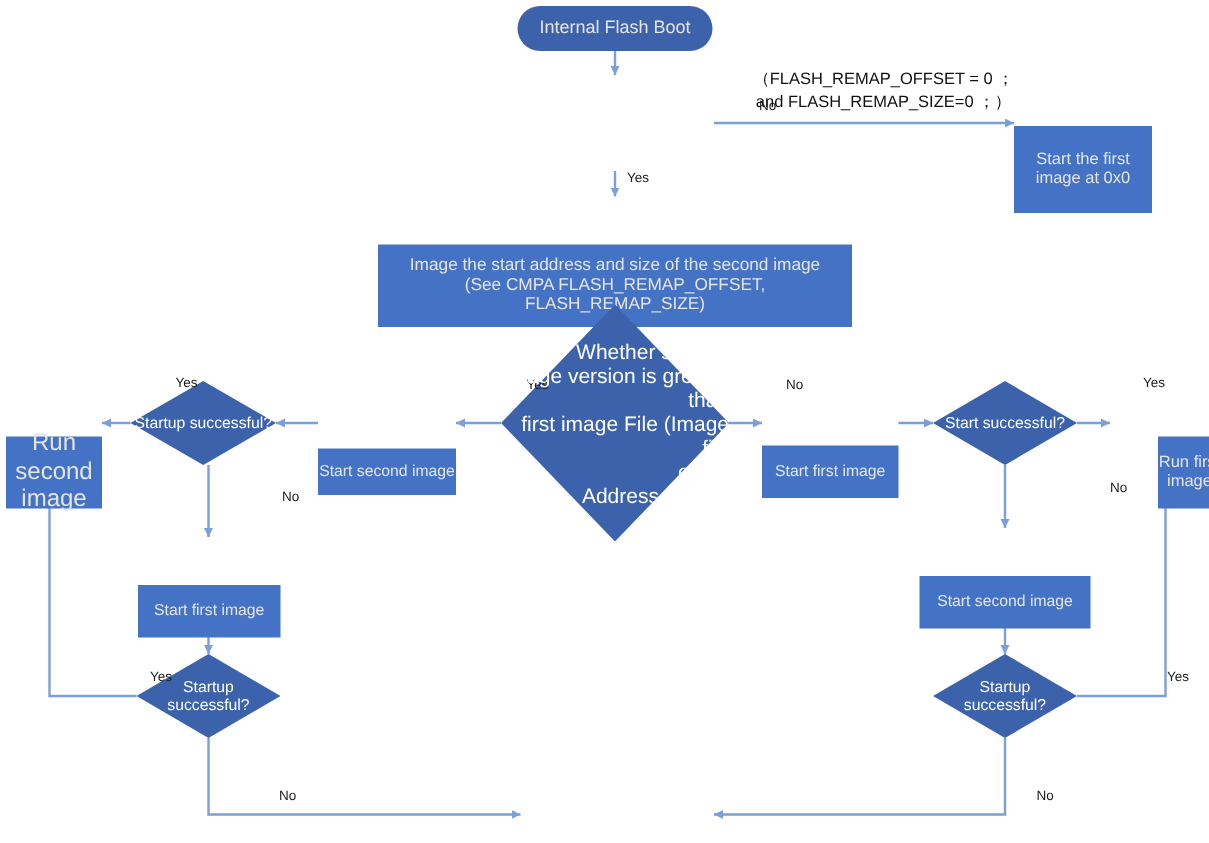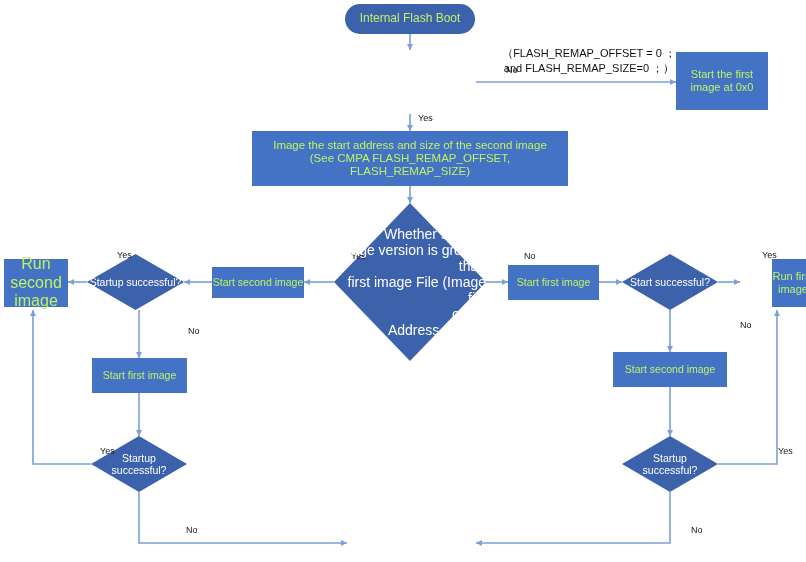--- a/index.html
+++ b/index.html
@@ -26,25 +26,26 @@
     width: 806px;
     height: 562px;
   }
   .node {
     position: absolute;
     box-sizing: border-box;
     display: flex;
     align-items: center;
     justify-content: center;
     text-align: center;
-    color: #bef264;
+    color: #e5e5e5;
     line-height: 1.15;
   }
   .node-rect {
     background: #4472c4;
+    margin-top: 32px;
   }
   .node-term {
     background: #3c62ac;
     border-radius: 999px;
   }
   .node-diamond-wrap {
     position: absolute;
     display: flex;
     align-items: center;
     justify-content: center;

